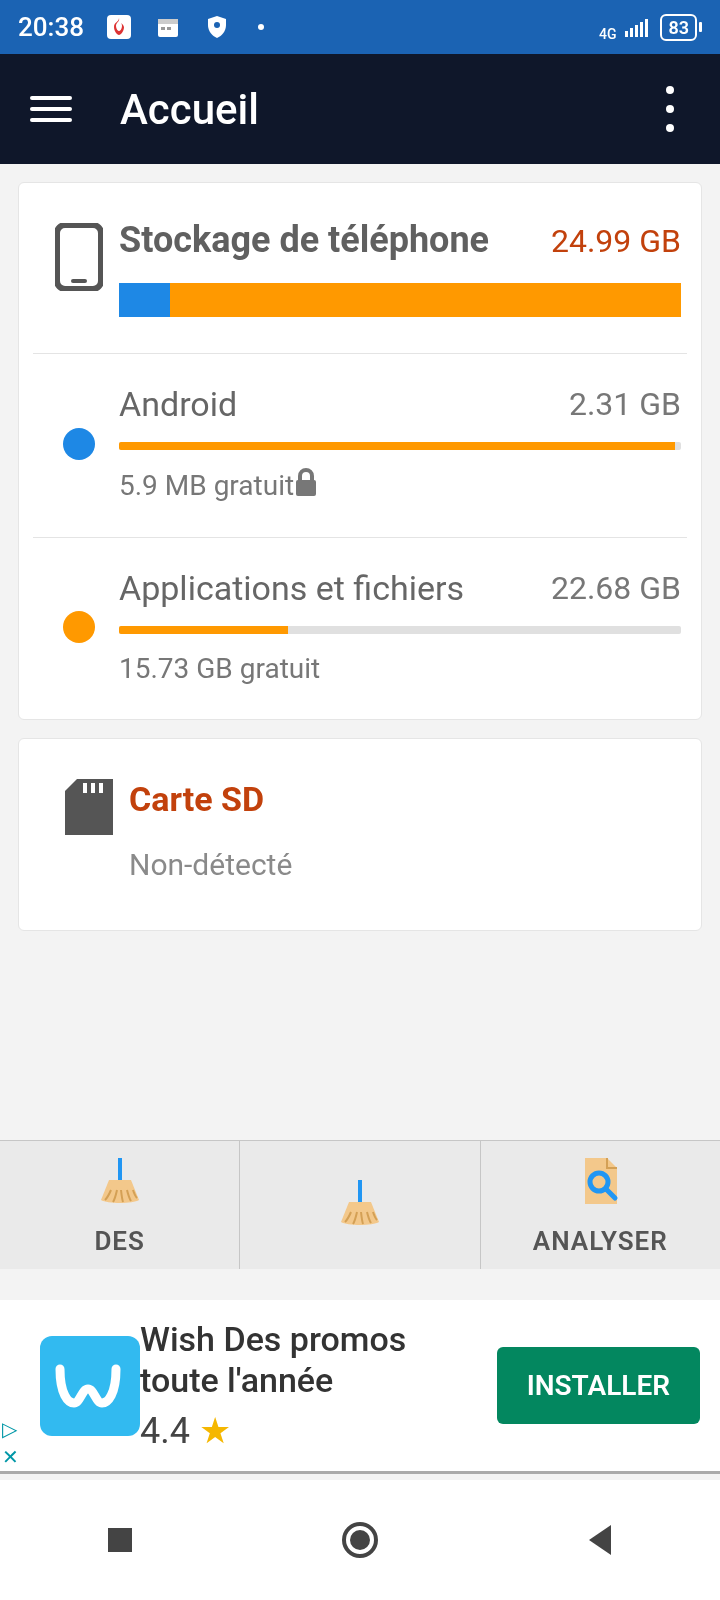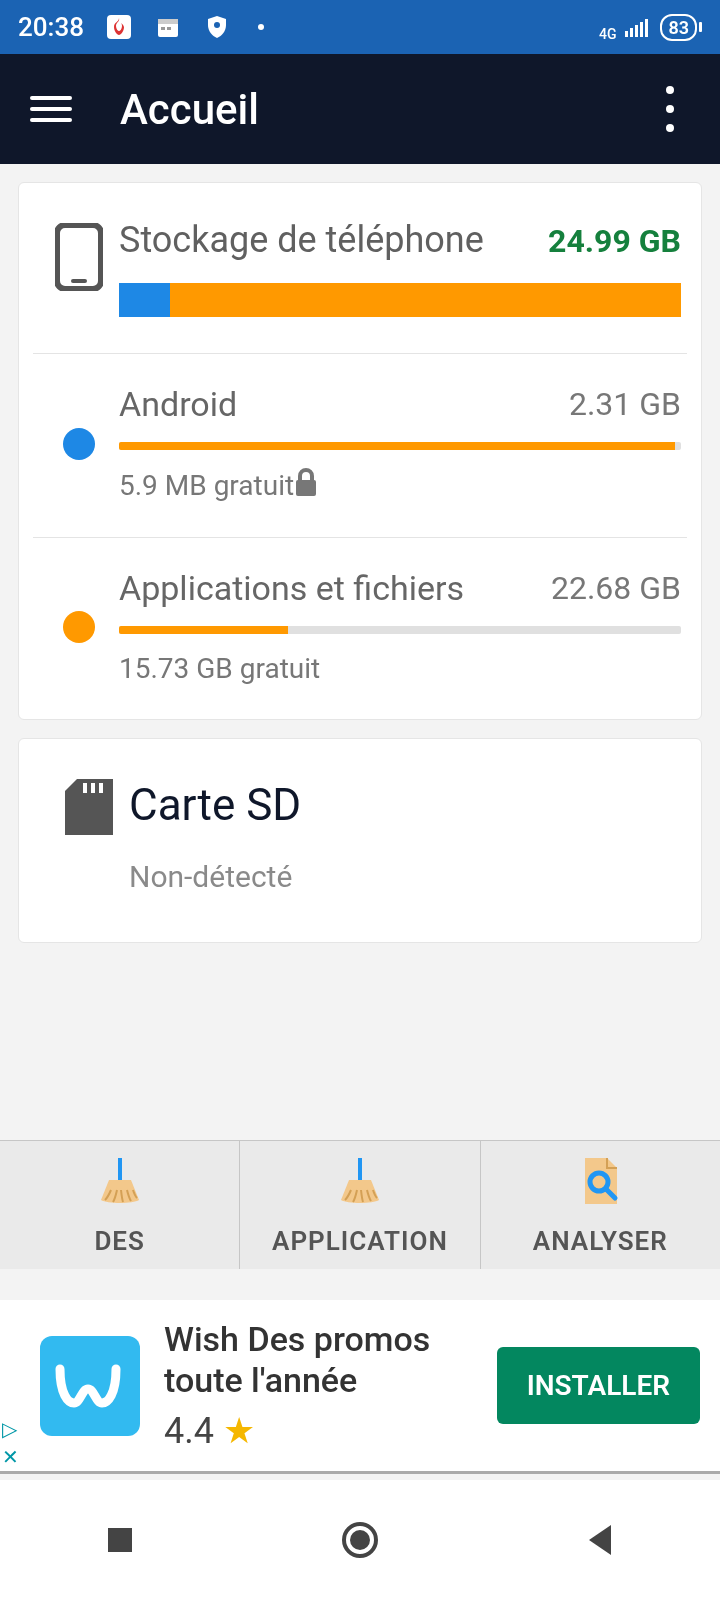--- a/index.html
+++ b/index.html
@@ -5,68 +5,68 @@
   * { margin:0; padding:0; box-sizing:border-box; font-family: Roboto, "Segoe UI", Arial, sans-serif; }
   body { width:720px; height:1600px; background:#f3f3f3; position:relative; overflow:hidden; }
 
   
   .statusbar { height:54px; background:#1b63b3; display:flex; align-items:center; padding:0 18px; color:#fff; font-size:26px; font-weight:500; position:relative; }
   .statusbar .left { display:flex; align-items:center; gap:21px; }
   .statusbar .right { position:absolute; right:18px; display:flex; align-items:center; gap:8px; }
   .sb-ico { width:28px; height:28px; display:flex; align-items:center; justify-content:center; }
   .sb-dot { width:6px; height:6px; background:#fff; border-radius:50%; margin-left:6px; }
   .battery-box { display:flex; align-items:center; gap:2px;}
-  .battery { border:2px solid #fff; border-radius:12px; padding:1px 6px; font-size:18px; font-weight:600; }
+  .battery { border:2px solid #fff; border-radius:6px; padding:1px 6px; font-size:18px; font-weight:600; }
 
   
   .toolbar { height:110px; background:#0f172a; display:flex; align-items:center; padding:0 30px; color:#fff; }
   .toolbar .menu { width:50px; height:50px; display:flex; flex-direction:column; justify-content:center; gap:7px; }
   .toolbar .menu span { display:block; height:4px; background:#fff; border-radius:2px; width:42px; }
   .toolbar .title { margin-left:40px; font-size:42px; font-weight:500; }
   .toolbar .overflow { margin-left:auto; width:40px; height:46px; display:flex; flex-direction:column; align-items:center; justify-content:space-between; }
   .toolbar .overflow span { width:8px; height:8px; background:#fff; border-radius:50%; }
 
   
   .card { background:#fff; margin:18px; border:1px solid #e5e5e5; border-radius:6px; padding:0; }
   .card-section { padding:36px 20px 36px 20px; }
   .section-head { display:flex; align-items:flex-start; }
   .section-head .ic { width:80px; display:flex; justify-content:center; align-items:flex-start; margin-top:4px; }
   .section-head .txt { flex:1; }
   .section-head .txtrow { display:flex; justify-content:space-between; align-items:baseline; }
-  .section-head .titlebig { font-size:36px; font-weight:400; color:#606060; }
-  .section-head .size { font-size:32px; font-weight:700; color:#15803d; }
+  .section-head .titlebig { font-size:36px; font-weight:700; color:#606060; }
+  .section-head .size { font-size:32px; font-weight:400; color:#c2410c; }
   .bar-thick { height:34px; background:#f90; display:flex; margin-top:22px; }
   .bar-thick .seg { height:100%; }
   .divider { height:1px; background:#e4e4e4; margin:0 14px; }
 
   .sub { padding:30px 20px 34px 20px; display:flex; align-items:center; }
   .sub .dot { width:32px; height:32px; border-radius:50%; margin:0 24px 0 24px; }
   .sub .body { flex:1; }
   .subrow { display:flex; justify-content:space-between; align-items:center; }
   .subtitle { font-size:34px; color:#666; }
   .subsize { font-size:32px; color:#777; }
   .thinbar { height:8px; background:#e0e0e0; border-radius:2px; margin:18px 0 18px 0; overflow:hidden; }
   .thinbar .fill { height:100%; background:#f90; }
   .freerow { display:flex; align-items:center; font-size:28px; color:#777; }
 
   .sdcard-section { display:flex; padding:40px 30px 48px 30px; align-items:flex-start; }
   .sdcard-section .ic { width:80px; display:flex; justify-content:center; }
-  .sdcard-section .txt .t { font-size:44px; font-weight:400; color:#0f172a; }
+  .sdcard-section .txt .t { font-size:34px; font-weight:700; color:#c2410c; }
   .sdcard-section .txt .s { font-size:30px; color:#8a8a8a; margin-top:28px; }
 
   
   .tabs { position:absolute; left:0; right:0; top:1140px; height:129px; display:flex; background:#eaeaea; border-top:1px solid #c6c6c6; }
   .tab { flex:1; display:flex; flex-direction:column; align-items:center; justify-content:center; gap:14px; border-right:1px solid #c6c6c6; }
   .tab:last-child { border-right:none; }
   .tab .lab { font-size:26px; font-weight:600; color:#555; letter-spacing:1px; }
 
   
   .ad { position:absolute; left:0; right:0; top:1300px; height:174px; background:#fff; display:flex; align-items:center; padding:0 20px; border-bottom:3px solid #aaa; }
   .ad .wlogo { width:100px; height:100px; background:#32baf0; border-radius:12px; display:flex; align-items:center; justify-content:center; color:#fff; font-size:62px; font-weight:700; margin-left:20px;}
-  .ad .adtxt { flex:1; margin-left:24px; }
+  .ad .adtxt { flex:1; }
   .ad .adtxt .l1 { font-size:34px; font-weight:500; color:#333; line-height:1.2; }
   .ad .adtxt .rating { font-size:36px; color:#444; margin-top:10px; }
   .ad .btn { background:#03875f; color:#fff; font-size:28px; font-weight:600; padding:22px 30px; border-radius:6px; }
   .ad-corner { position:absolute; left:2px; bottom:2px; display:flex; flex-direction:column; gap:4px; font-size:20px; color:#0097a7; }
 
   
   .navbar { position:absolute; left:0; right:0; bottom:0; height:120px; background:#fff; display:flex; align-items:center; justify-content:space-around; }
   .nav-btn { width:80px; height:80px; display:flex; align-items:center; justify-content:center; }
 </style>
 </head>
@@ -221,21 +221,20 @@
     <span class="lab">DES</span>
   </div>
   <div class="tab">
     <span>
       <svg width="54" height="54" viewBox="0 0 54 54">
           <rect x="25" y="4" width="4" height="22" fill="#2196f3"></rect>
           <path d="M16 26h22l8 20c-6 4-32 4-38 0l8-20z" fill="#f3c88b"></path>
           <path d="M12 46c3-3 6-10 6-10M20 48c2-3 4-12 4-12M30 48c-1-3-2-12-2-12M38 47c-2-3-4-11-4-11M44 44c-2-2-4-8-4-8" stroke="#d4a055" stroke-width="2" fill="none"></path>
         </svg>
     </span>
-    <span class="lab">APPLICATION</span>
   </div>
   <div class="tab">
     <span>
       <svg width="54" height="54" viewBox="0 0 54 54">
           <path d="M12 4h22l10 10v36H12V4z" fill="#f3c88b"></path>
           <path d="M34 4v10h10" fill="none" stroke="#d4a055" stroke-width="2"></path>
           <circle cx="26" cy="28" r="9" fill="none" stroke="#2196f3" stroke-width="5"></circle>
           <line x1="33" y1="35" x2="42" y2="44" stroke="#2196f3" stroke-width="5" stroke-linecap="round"></line>
         </svg>
     </span>

